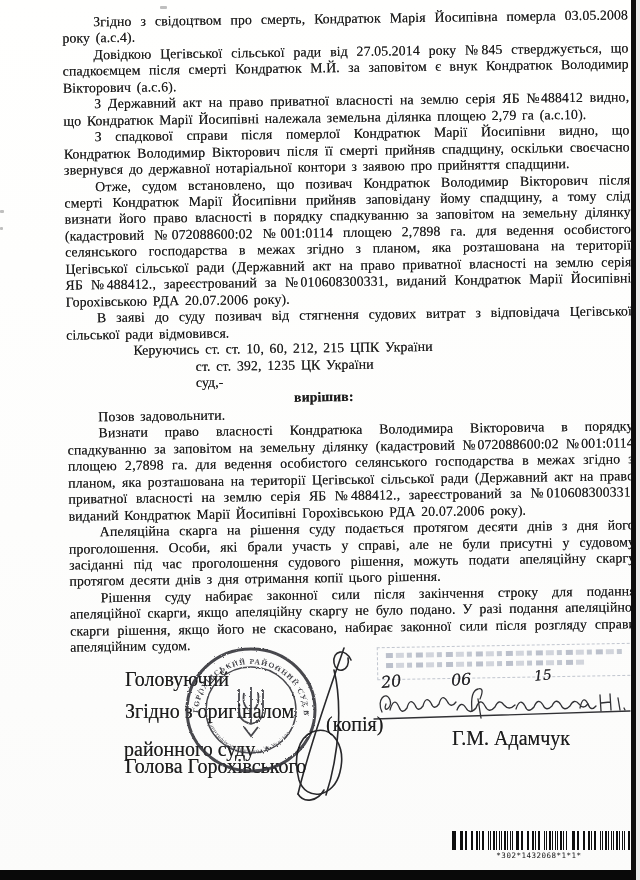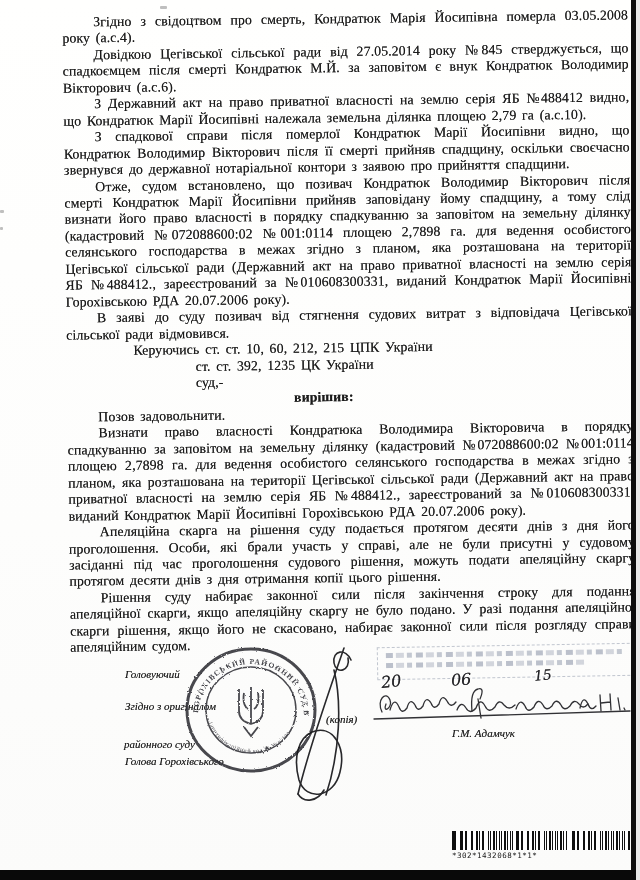--- a/index.html
+++ b/index.html
@@ -17,21 +17,21 @@
     word-spacing:2.1px;letter-spacing:.12px;
   }
   .body-text p{margin:0;text-indent:31px;}
   .line-plain{margin:0;text-indent:0;text-align:left;}
   .lb1{padding-left:36px;}
   .lb2{padding-left:98px;}
   .lb3{padding-left:98px;}
   .ruling{font-weight:bold;text-align:left;text-indent:0;padding-left:196px;margin:4px 0 9px 0;}
   .res-first{margin-top:8px;}
   
-  .sig-label{position:absolute;font-size:11px;color:#1c1c1c;text-shadow:0 0 .4px rgba(15,15,15,.6);white-space:nowrap;font-style:italic;}
+  .sig-label{position:absolute;font-size:20px;color:#1c1c1c;text-shadow:0 0 .4px rgba(15,15,15,.6);white-space:nowrap;}
   
   .seal-svg{position:absolute;left:183px;top:645px;width:138px;height:132px;opacity:.9;}
   .sign-svg{position:absolute;left:268px;top:640px;width:100px;height:168px;}
   .script-svg{position:absolute;left:372px;top:686px;width:262px;height:36px;}
   .hand-date{position:absolute;font-family:"DejaVu Serif", serif;font-style:italic;font-size:16px;
     color:#232326;text-shadow:0 0 .5px rgba(20,20,25,.6);}
   .hd-day{left:381px;top:672px;transform:rotate(-6deg);}
   .hd-month{left:451px;top:670px;transform:rotate(-4deg);}
   .hd-year{left:534px;top:667px;transform:rotate(-5deg);font-size:14px;}
   
@@ -46,21 +46,21 @@
       rgba(118,128,152,.5) 10px 18px, transparent 18px 21px,
       rgba(118,128,152,.68) 21px 26px, transparent 26px 30px);}
   .stamp-line.l2{width:200px;}
   
   .barcode{position:absolute;left:452px;top:831px;width:174px;height:34px;}
   .barcode .bars{width:174px;height:19px;
     background:repeating-linear-gradient(90deg,
       #101010 0 1.5px,#fff 1.5px 2.5px,#101010 2.5px 3.2px,#fff 3.2px 5.6px,
       #101010 5.6px 7.6px,#fff 7.6px 8.4px,#101010 8.4px 9px,#fff 9px 11.2px);
     border-left:2px solid #101010;border-right:2px solid #101010;}
-  .barcode .caption{margin-top:1px;text-align:left;font-family:"DejaVu Sans Mono", monospace;
+  .barcode .caption{margin-top:1px;text-align:center;font-family:"DejaVu Sans Mono", monospace;
     font-size:7.5px;letter-spacing:.5px;color:#161616;}
   
   .edge-right{position:absolute;left:631px;top:0;width:9px;height:871px;background:#0d0d0d;}
   .edge-bottom{position:absolute;left:0;top:870px;width:640px;height:10px;background:#090909;}
   .speck{position:absolute;background:#8a8a8a;opacity:.55;border-radius:1px;}
   .sp1{left:160px;top:6px;width:7px;height:3px;}
   .sp2{left:0;top:210px;width:4px;height:3px;}
   .sp3{left:0;top:227px;width:3px;height:3px;}
 </style>
 </head>

